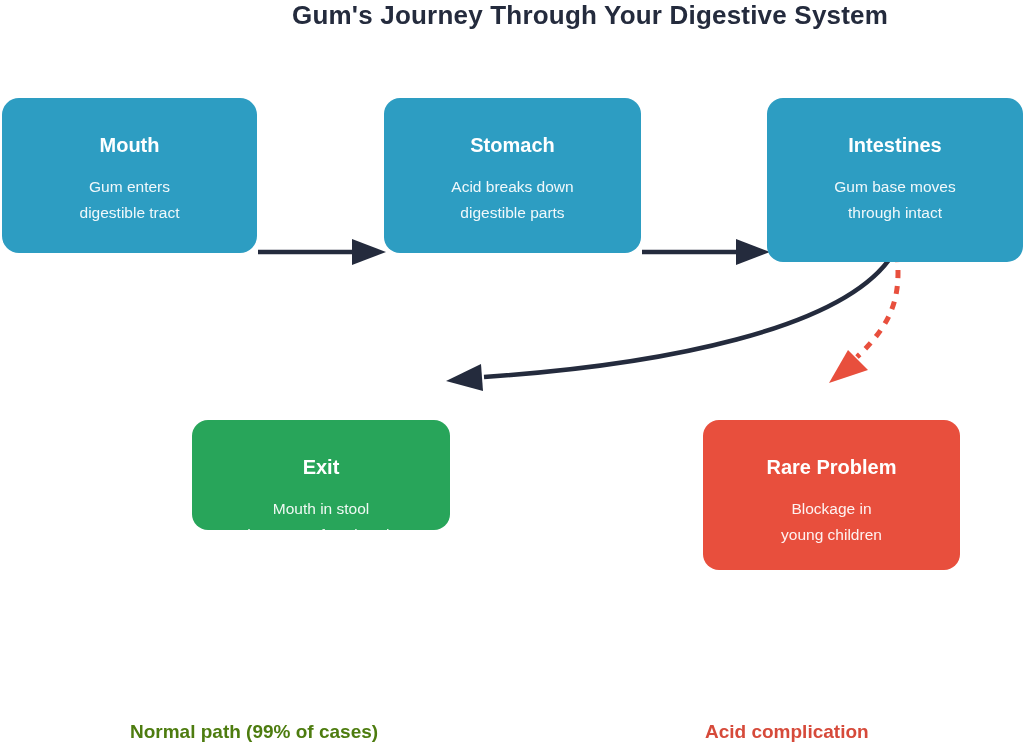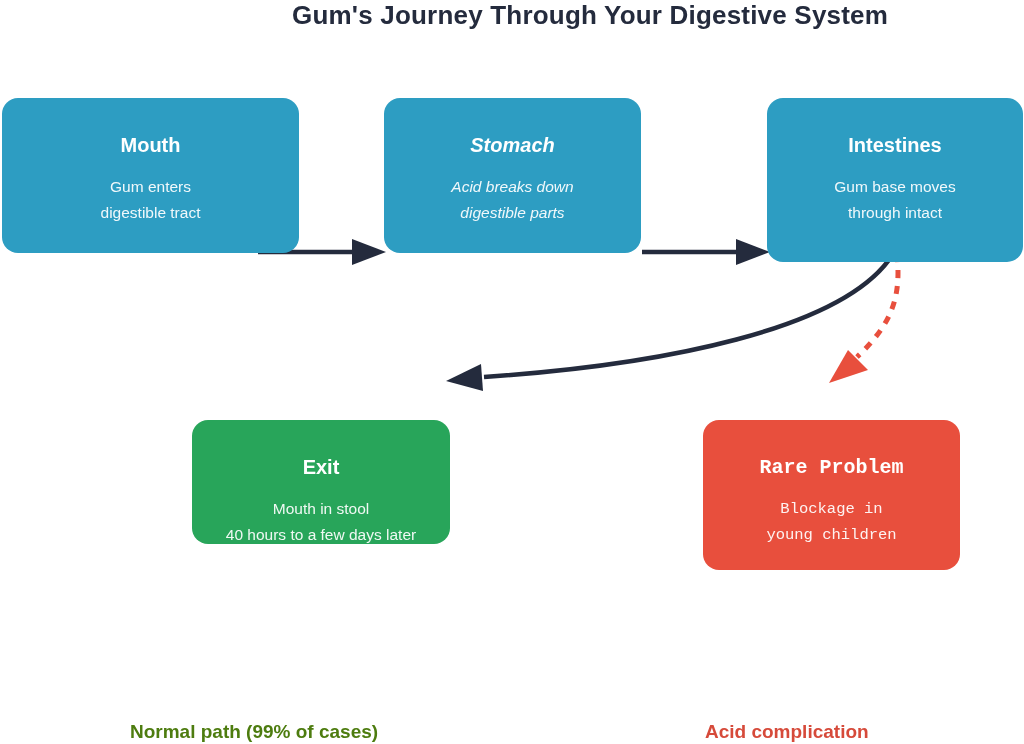--- a/index.html
+++ b/index.html
@@ -15,29 +15,29 @@
 
   .edges { position: absolute; top: 0; left: 0; width: 1024px; height: 744px; pointer-events: none; }
 
   .node {
     position: absolute; border-radius: 16px; color: #ffffff;
     display: flex; flex-direction: column; align-items: center;
     text-align: center; padding-top: 36px;
   }
   .node-blue  { background: #2d9dc2; }
   .node-green { background: #28a55a; }
-  .node-red   { background: #e84f3d; font-family: Liberation Mono, monospace; }
+  .node-red   { background: #e84f3d; }
 
   .node-title { font-size: 20px; font-weight: bold; color: #ffffff; margin-bottom: 17px; }
   .node-line  { font-size: 15.5px; color: rgba(255,255,255,0.93); line-height: 26px; white-space: nowrap; }
 
-  #node-mouth      { left: 2px;   top: 98px;  width: 297px; height: 155px; }
-  #node-stomach    { left: 384px; top: 98px;  width: 257px; height: 155px; font-style: italic; }
+  #node-mouth      { left: 2px;   top: 98px;  width: 255px; height: 155px; border-radius: 17px; }
+  #node-stomach    { left: 384px; top: 98px;  width: 257px; height: 155px; }
   #node-intestines { left: 767px; top: 98px;  width: 256px; height: 164px; }
-  #node-exit       { left: 192px; top: 420px; width: 258px; height: 124px; }
+  #node-exit       { left: 192px; top: 420px; width: 258px; height: 110px; }
   #node-rare       { left: 703px; top: 420px; width: 257px; height: 150px; }
 
   .legend-label { position: absolute; top: 721px; font-size: 19px; font-weight: bold; white-space: nowrap; }
   #legend-normal { left: 130px; color: #4d7c0f; text-align: right; }
   #legend-rare   { left: 705px; color: #d64a3a; }
 </style>
 </head>
 <body>
 
 <div class="canvas">

